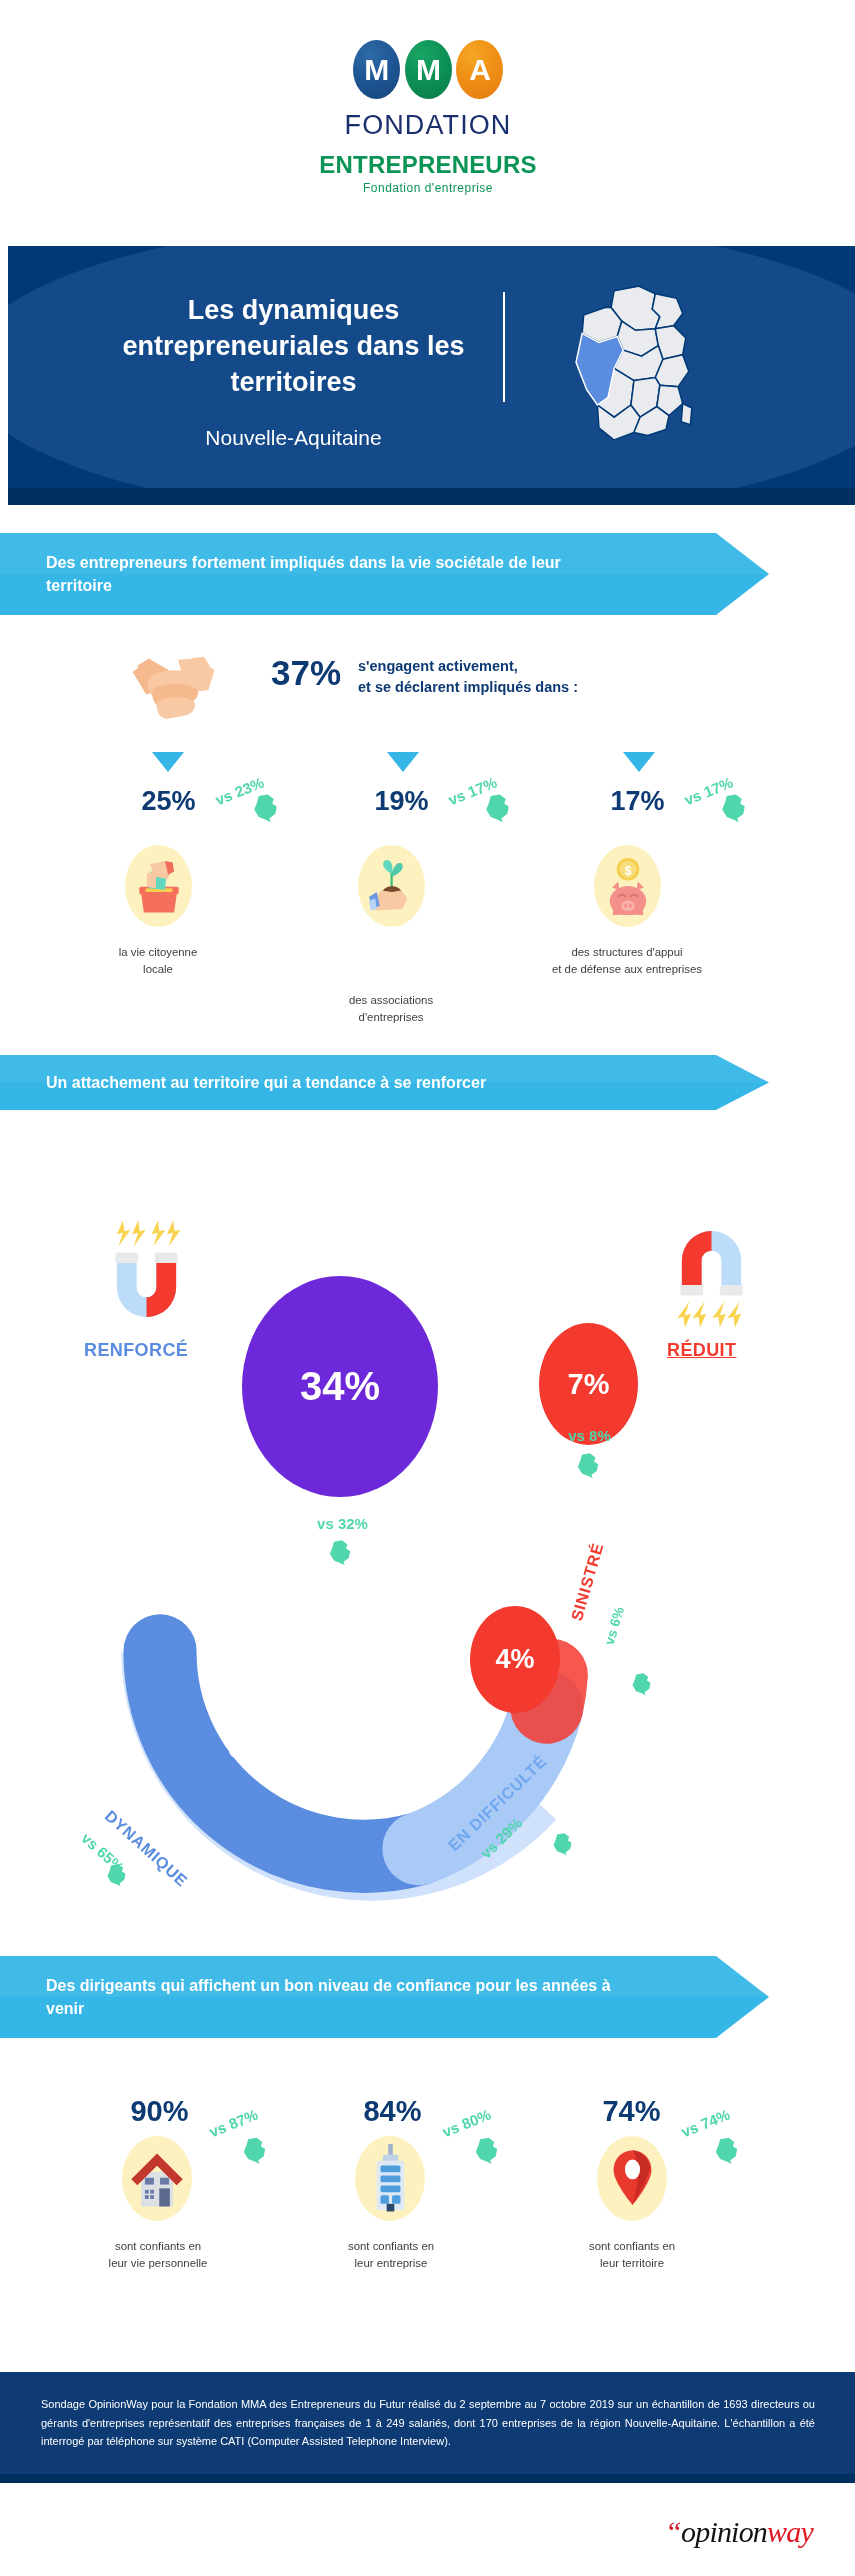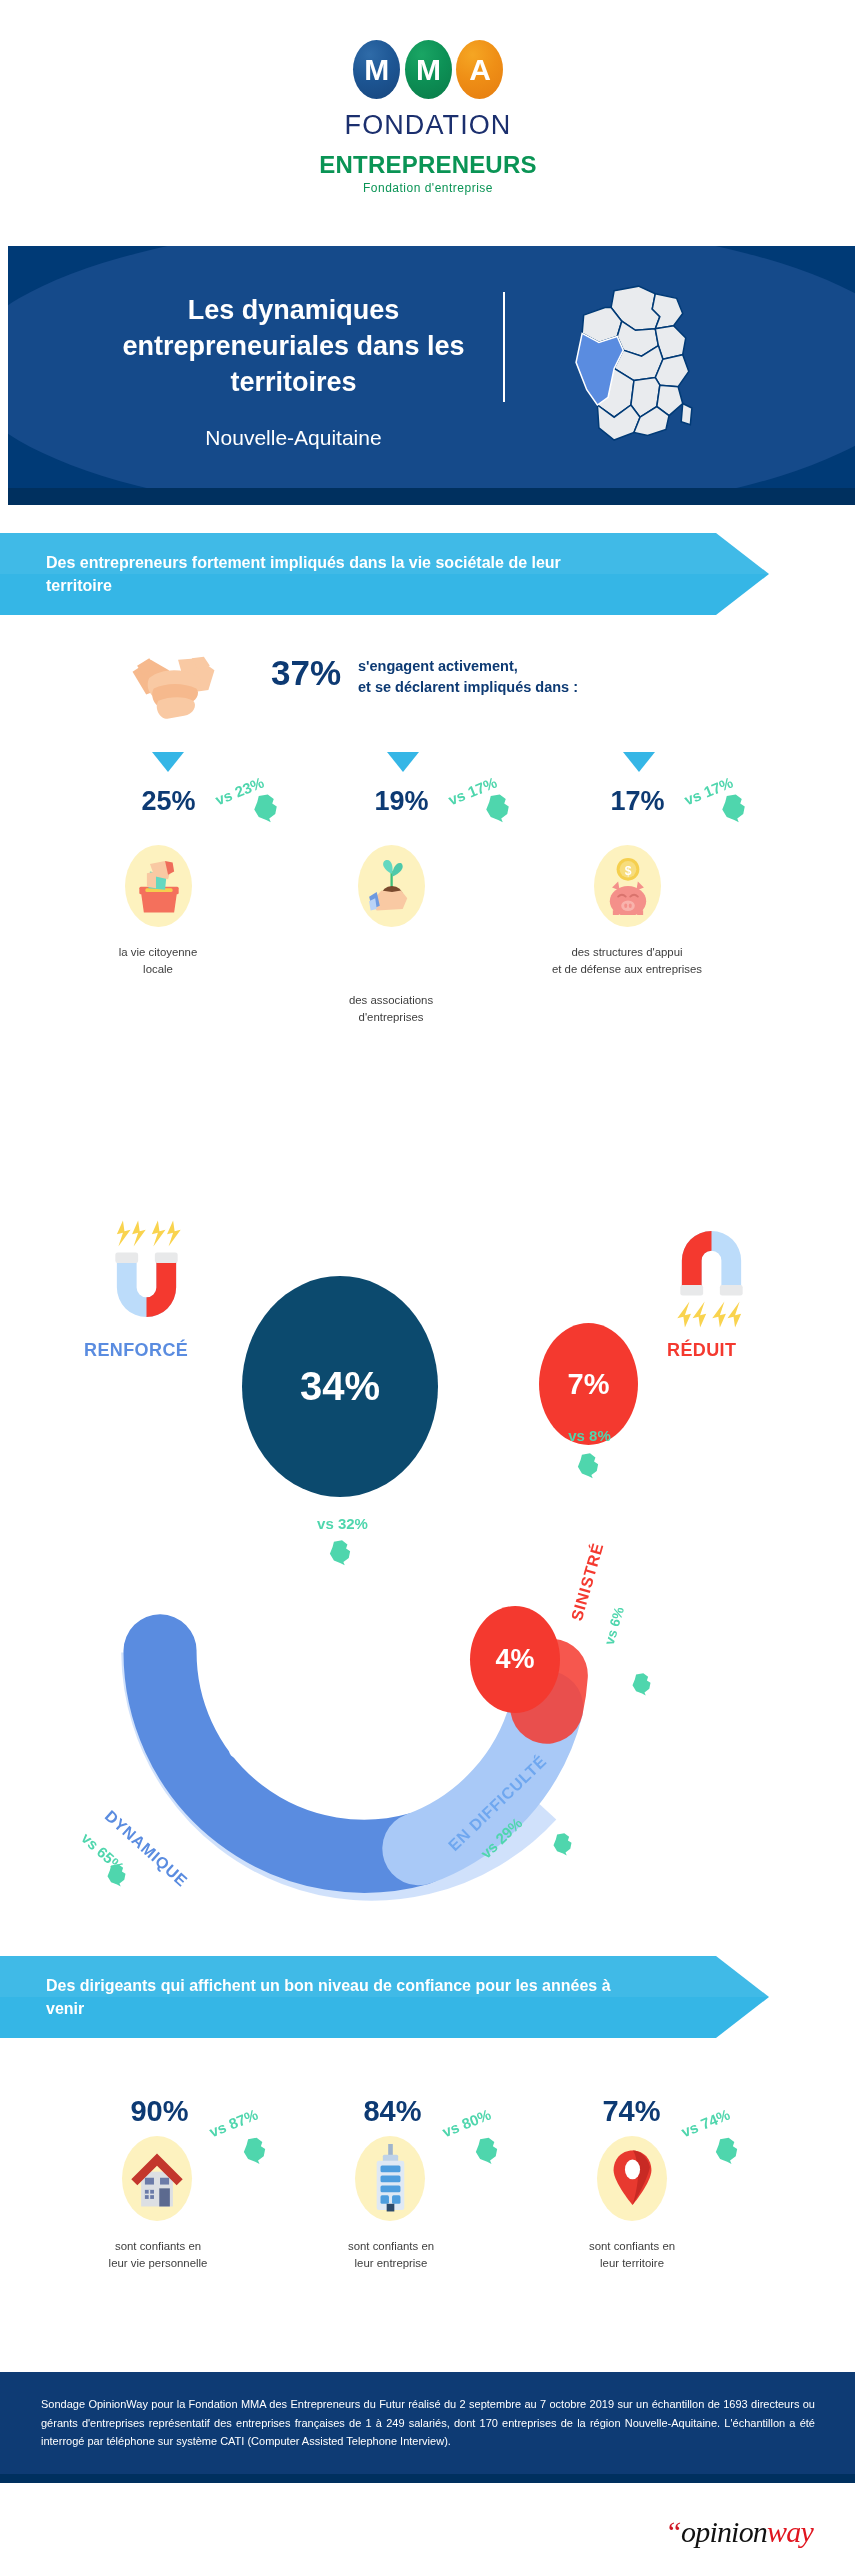--- a/index.html
+++ b/index.html
@@ -139,21 +139,21 @@
   
   .magnet { position: absolute; }
   .mag-label {
     position: absolute; font-size: 18px; font-weight: bold; letter-spacing: 0.4px;
   }
   .bubble {
     position: absolute; border-radius: 50%;
     display: flex; align-items: center; justify-content: center;
     color: #ffffff; font-weight: bold;
   }
-  .bubble-blue { background: #0c4a6e; }
+  .bubble-blue { background: #6d28d9; }
   .bubble-red  { background: #f4392f; }
   .vs-plain {
     position: absolute; color: #4fd6ad; font-size: 15px; font-weight: bold;
     text-align: center; white-space: nowrap;
   }
 
   
   .donut-wrap { position: absolute; }
   .donut-pct {
     position: absolute; color: #ffffff; font-weight: bold; font-size: 30px;
@@ -317,20 +317,25 @@
       <ellipse cx="33" cy="64" rx="9" ry="7" fill="#f8b3ac"></ellipse>
       <ellipse cx="30" cy="64" rx="2" ry="3" fill="#f4908a"></ellipse>
       <ellipse cx="36" cy="64" rx="2" ry="3" fill="#f4908a"></ellipse>
       <path d="M20 52 q5 -5 10 0" stroke="#d9736d" stroke-width="2.5" fill="none" stroke-linecap="round"></path>
       <path d="M36 52 q5 -5 10 0" stroke="#d9736d" stroke-width="2.5" fill="none" stroke-linecap="round"></path>
     </svg>
   </div>
   <div class="stat-label" style="left:528px; top:944px; white-space:pre-line;">des structures d'appui
 et de défense aux entreprises</div>
 
+  <div class="banner" style="top:1055px; width:769px;">
+    <div class="banner-bg"></div>
+    <div class="banner-sheen"></div>
+    <div class="banner-text">Un attachement au territoire qui a tendance à se renforcer</div>
+  </div>
 
   <div class="magnet" style="left:97px; top:1216px;">
     <svg width="99" height="114" viewBox="0 0 130 150">
       <g fill="#f9d34e">
         <path d="M34 6 L26 24 L34 22 L28 40 L44 18 L36 20 Z"></path>
         <path d="M54 6 L46 24 L54 22 L48 40 L64 18 L56 20 Z"></path>
         <path d="M80 6 L72 24 L80 22 L74 40 L90 18 L82 20 Z"></path>
         <path d="M100 6 L92 24 L100 22 L94 40 L110 18 L102 20 Z"></path>
       </g>
       <path d="M26 58 v36 a39 39 0 0 0 78 0 v-36 h-26 v36 a13 13 0 0 1 -26 0 v-36 Z" fill="#bcdcfa"></path>
@@ -370,21 +375,21 @@
           <path d="M80 6 L72 24 L80 22 L74 40 L90 18 L82 20 Z"></path>
           <path d="M100 6 L92 24 L100 22 L94 40 L110 18 L102 20 Z"></path>
         </g>
         <path d="M26 58 v36 a39 39 0 0 0 78 0 v-36 h-26 v36 a13 13 0 0 1 -26 0 v-36 Z" fill="#bcdcfa"></path>
         <path d="M65 58 h39 v36 a39 39 0 0 1 -39 39 v-26 a13 13 0 0 0 13 -13 v-36 Z" fill="#f4392f"></path>
         <rect x="24" y="48" width="30" height="14" rx="3" fill="#e8e9ea"></rect>
         <rect x="76" y="48" width="30" height="14" rx="3" fill="#e8e9ea"></rect>
       </g>
     </svg>
   </div>
-  <div class="mag-label" style="left:667px; top:1340px; color:#f4392f;">RÉDUIT</div>
+  <div class="mag-label" style="left:667px; top:1340px; color:#f4392f;text-decoration:underline;">RÉDUIT</div>
 
 
   <div class="donut-wrap" style="left:90px; top:1538px;">
     <svg width="609" height="381" viewBox="0 0 800 500">
 
       <path d="M 58 150 A 312 312 0 0 0 600 358" fill="none" stroke="#a9c9f7" stroke-width="34" opacity="0.55"></path>
 
       <path d="M 92 148 A 268 268 0 0 0 432 408" fill="none" stroke="#5a8ce0" stroke-width="96" stroke-linecap="round"></path>
 
       <path d="M 432 408 A 268 268 0 0 0 600 222" fill="none" stroke="#a9c9f7" stroke-width="96" stroke-linecap="round"></path>

